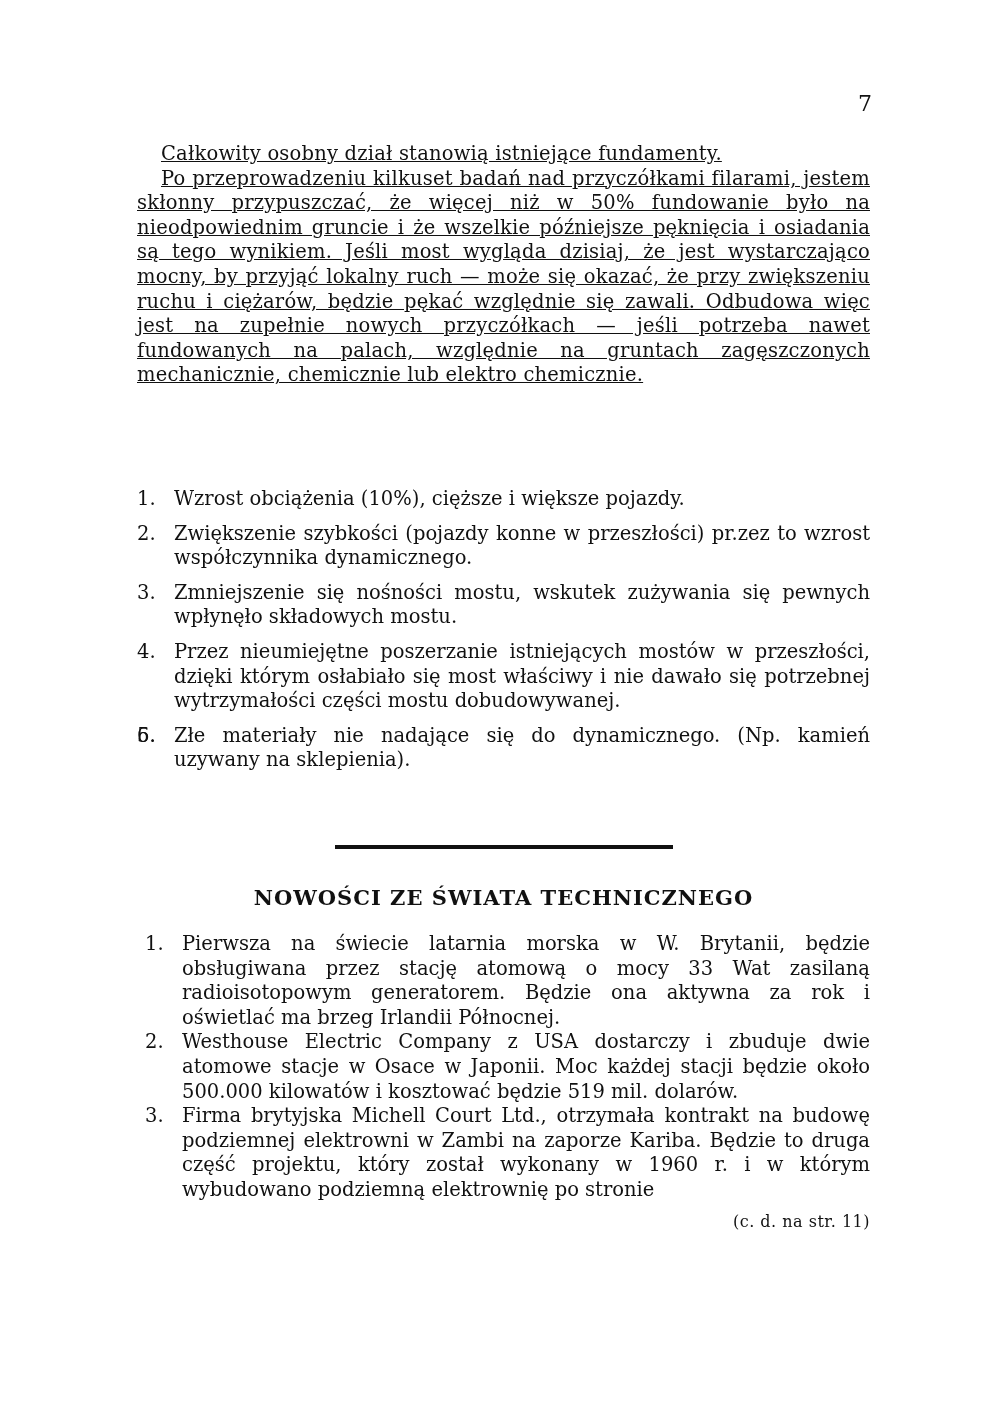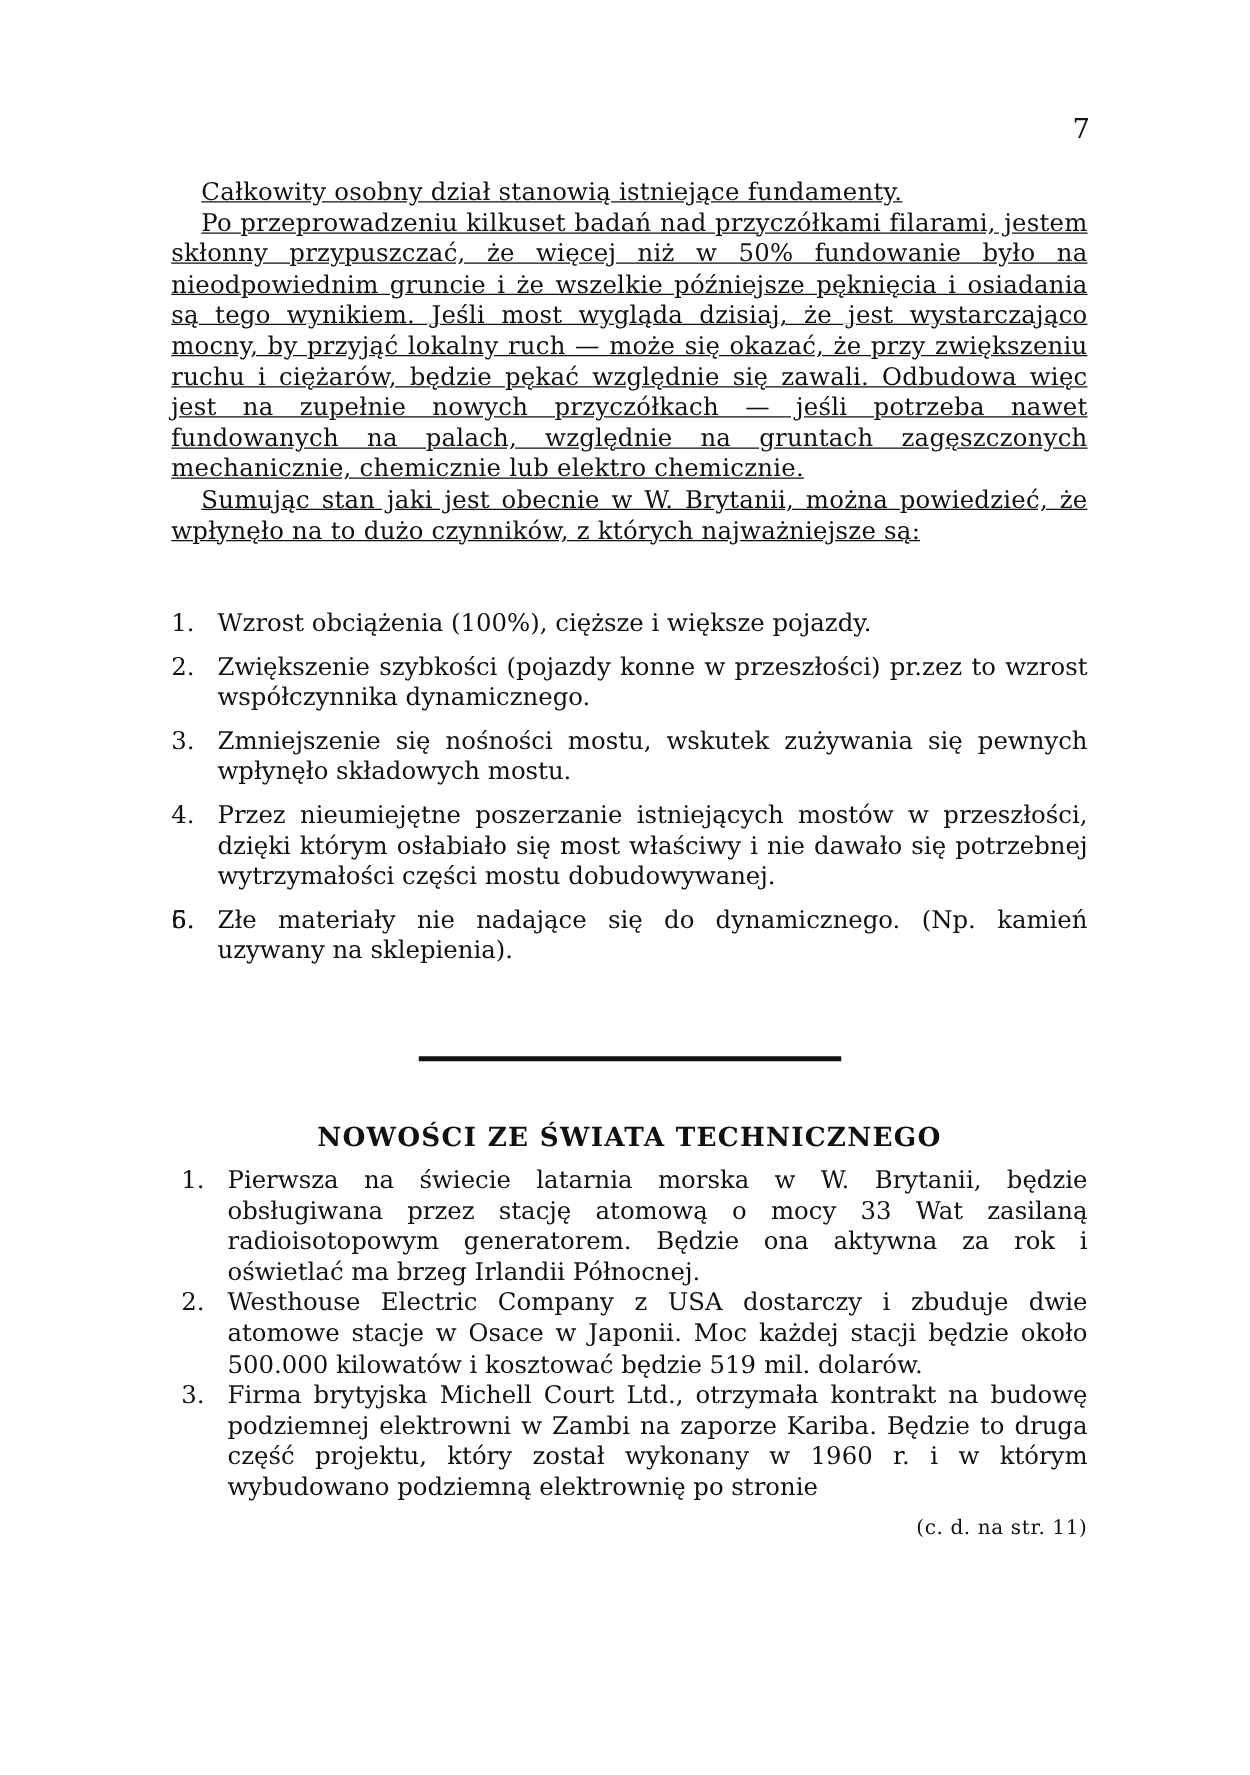--- a/index.html
+++ b/index.html
@@ -5,40 +5,39 @@
     html, body { margin: 0; padding: 0; background: #ffffff; }
     body { width: 1000px; height: 1420px; position: relative; overflow: hidden; color: #111; font-family: "DejaVu Serif", "Liberation Serif", serif; }
     .page-number { position: absolute; left: 858px; top: 92px; font-size: 22px; line-height: 24px; }
     .block { position: absolute; left: 137px; width: 733px; font-size: 19.5px; line-height: 24.6px; letter-spacing: 0.2px; }
     .p { text-align: justify; text-align-last: left; margin: 0; }
     .p.indent { text-indent: 24px; }
     .list { position: absolute; left: 137px; width: 733px; font-size: 19.5px; line-height: 24.6px; }
     .li { position: relative; padding-left: 37px; text-align: justify; }
     .li .num { position: absolute; left: 0; top: 0; }
     .divider { position: absolute; left: 335px; top: 845px; width: 338px; height: 4px; background: #111; }
-    .heading { position: absolute; left: 137px; width: 733px; top: 884px; text-align: center; font-family: "DejaVu Serif", "Liberation Serif", serif; font-weight: bold; font-size: 21px; letter-spacing: 1px; line-height: 28px; margin-top: 12px; }
+    .heading { position: absolute; left: 137px; width: 733px; top: 884px; text-align: center; font-family: "DejaVu Serif", "Liberation Serif", serif; font-weight: bold; font-size: 21px; letter-spacing: 1px; line-height: 28px; }
     .news { position: absolute; left: 145px; width: 725px; top: 932px; font-size: 19.5px; line-height: 24.6px; }
     .news .li { padding-left: 37px; }
     .cont { position: absolute; right: 130px; top: 1212px; font-weight: normal; font-size: 16px; letter-spacing: 0.5px; }
   </style>
 </head>
 <body>
 
 <div class="page-number">7</div>
 
 <div class="block" style="top:142px;text-decoration:underline;">
   <p class="p indent">Całkowity osobny dział stanowią istniejące fundamenty.</p>
   <p class="p indent">Po przeprowadzeniu kilkuset badań nad przyczółkami filarami, jestem skłonny przypuszczać, że więcej niż w 50% fundowanie było na nieodpowiednim gruncie i że wszelkie późniejsze pęknięcia i osiadania są tego wynikiem. Jeśli most wygląda dzisiaj, że jest wystarczająco mocny, by przyjąć lokalny ruch — może się okazać, że przy zwiększeniu ruchu i ciężarów, będzie pękać względnie się zawali. Odbudowa więc jest na zupełnie nowych przyczółkach — jeśli potrzeba nawet fundowanych na palach, względnie na gruntach zagęszczonych mechanicznie, chemicznie lub elektro chemicznie.</p>
-  <p class="p indent">Sumując stan jaki jest obecnie w W. Brytanii, można powiedzieć, że wpłynęło na to dużo czynników, z których najważniejsze są:</p>
 </div>
 
 <div class="list" style="top:487px;">
   <div class="li" style="margin-bottom:10px;">
     <span class="num">1.</span>
-    <span>Wzrost obciążenia (100%), cięższe i większe pojazdy.</span>
+    <span>Wzrost obciążenia (10%), cięższe i większe pojazdy.</span>
   </div>
   <div class="li" style="margin-bottom:10px;">
     <span class="num">2.</span>
     <span>Zwiększenie szybkości (pojazdy konne w przeszłości) pr.zez to wzrost współczynnika dynamicznego.</span>
   </div>
   <div class="li" style="margin-bottom:10px;">
     <span class="num">3.</span>
     <span>Zmniejszenie się nośności mostu, wskutek zużywania się pewnych wpłynęło składowych mostu.</span>
   </div>
   <div class="li" style="margin-bottom:10px;">

